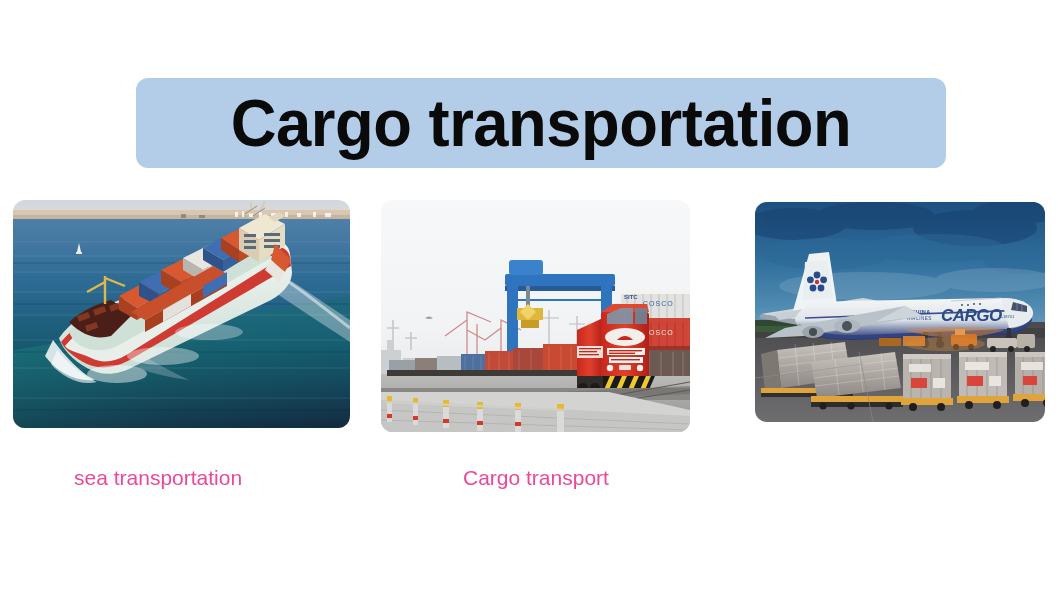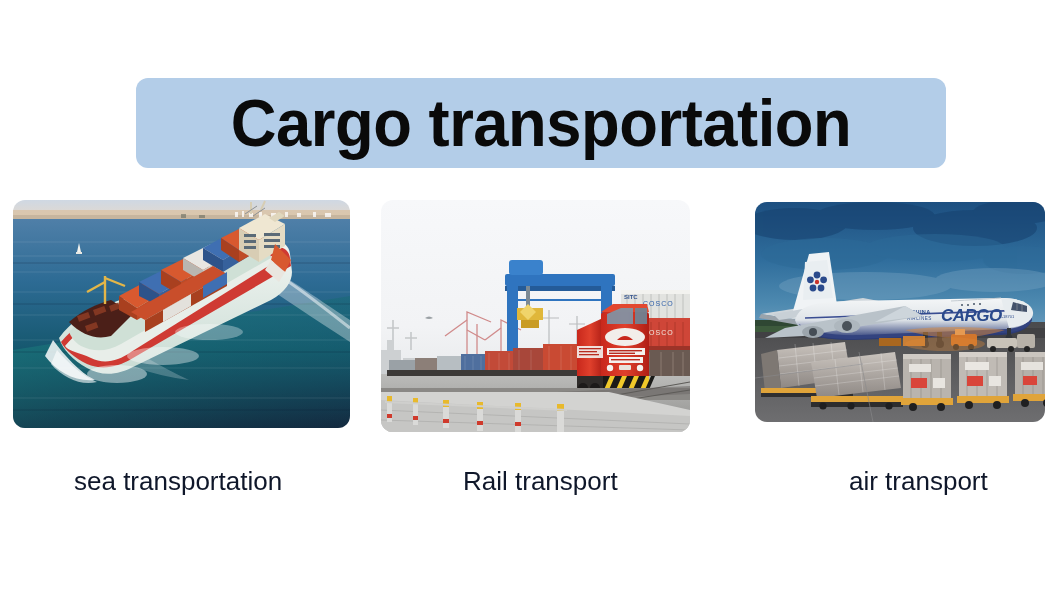--- a/index.html
+++ b/index.html
@@ -60,22 +60,22 @@
   .photo svg { display: block; width: 100%; height: 100%; }
 
   #photo-sea  { left: 13px;  top: 200px; width: 337px; height: 228px; }
   #photo-rail { left: 381px; top: 200px; width: 309px; height: 232px; }
   #photo-air  { left: 755px; top: 202px; width: 290px; height: 220px; }
 
   
   .caption {
     position: absolute;
     font-family: "Liberation Sans", sans-serif;
-    font-size: 26px;
-    color: #0f172a;
+    font-size: 21px;
+    color: #ec4899;
     white-space: nowrap;
   }
   #caption-sea  { left: 74px;  top: 466px; }
   #caption-rail { left: 463px; top: 466px; }
   #caption-air  { left: 849px; top: 466px; }
 </style>
 </head>
 <body>
 
 <div class="slide">
@@ -729,16 +729,15 @@
       </g>
 
       <g stroke="#8a8a8c" stroke-width="1" opacity="0.6">
         <path d="M104 150 L118 220"></path>
         <path d="M0 176 L108 162"></path>
       </g>
     </svg>
   </div>
 
   <div class="caption" id="caption-sea">sea transportation</div>
-  <div class="caption" id="caption-rail">Rail transport</div>
-  <div class="caption" id="caption-air">air transport</div>
+  <div class="caption" id="caption-rail">Cargo transport</div>
 
 </div>
 
 </body></html>

